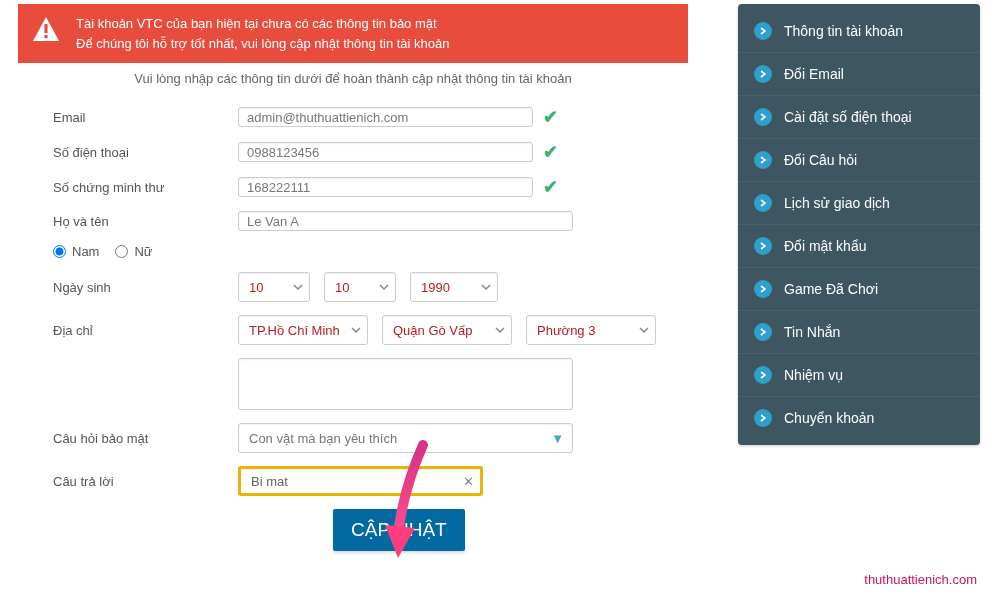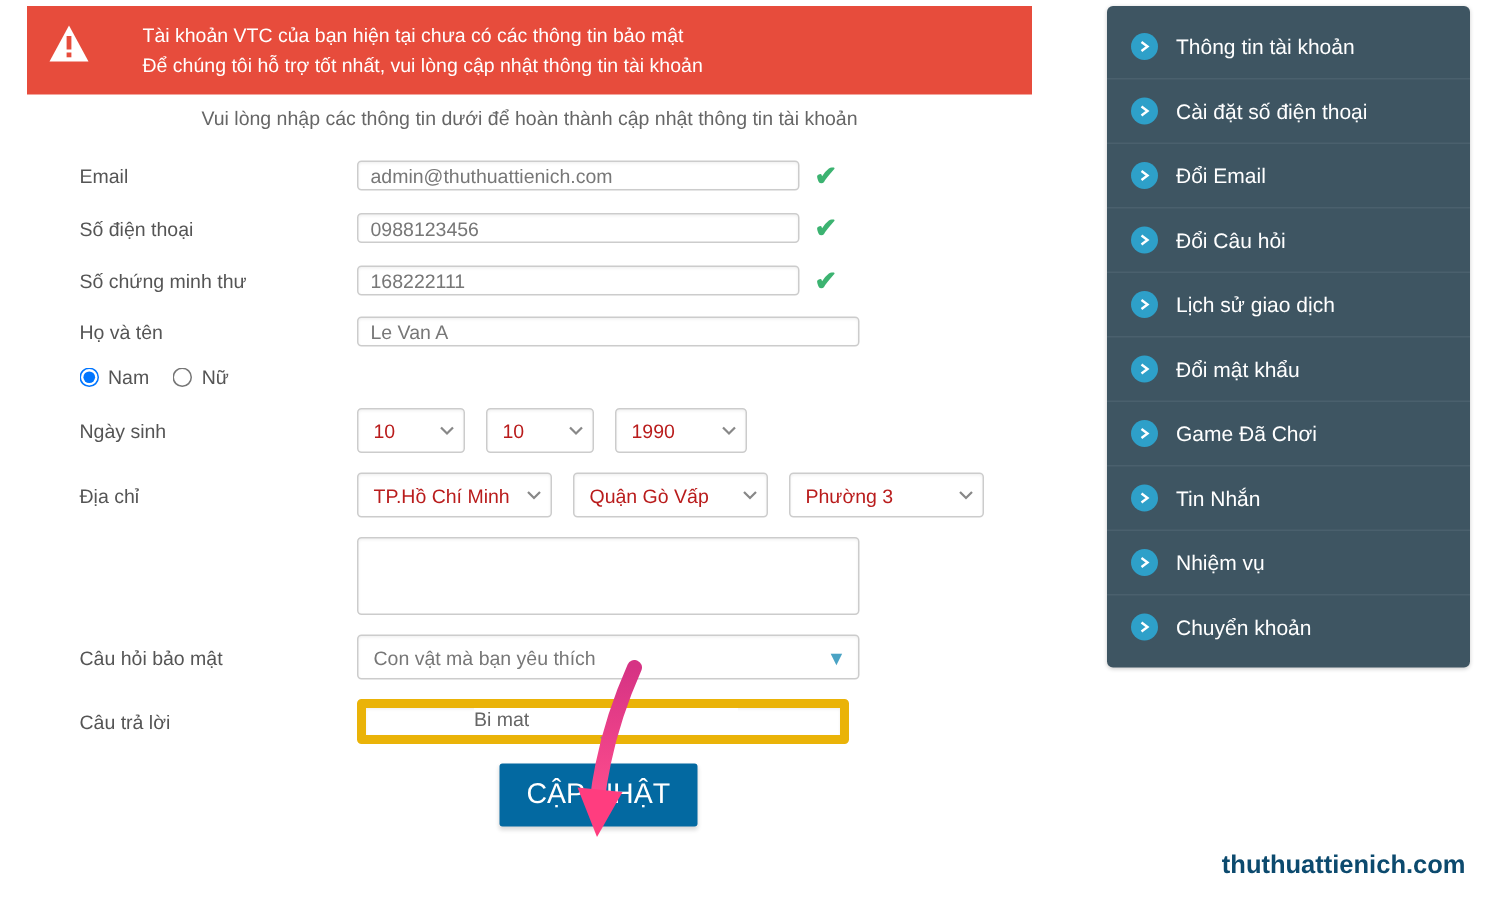--- a/index.html
+++ b/index.html
@@ -17,21 +17,20 @@
     padding: 4px 0 0 18px;
   }
   .main { width: 670px; }
   .alert {
     background: #e74c3c;
     color: #fff;
     padding: 10px 14px;
     display: flex;
     align-items: flex-start;
     margin-bottom: 8px;
-    gap: 19px;
   }
   .alert-icon {
     margin-right: 16px;
     margin-top: 2px;
   }
   .alert-text { line-height: 1.5; }
   .instruction { color: #666; margin-bottom: 20px; font-size: 13px; text-align: center; }
   .form { margin-left: 35px; }
   .row {
     display: flex;
@@ -99,30 +98,29 @@
     background: #fff;
     display:flex;
     align-items:center;
     justify-content:space-between;
     padding: 0 8px 0 10px;
     color:#777;
     box-shadow: inset 0 1px 2px rgba(0,0,0,0.06);
   }
   .combo-arrow { color:#4aa3c4; }
   .answer-wrap {
-    width: 328px;
+    width: 245px;
     height: 30px;
-    border: 6px solid #eab308;
+    border: 3px solid #eab308;
     border-radius: 3px;
     background: #fff;
     display:flex;
     align-items:center;
     padding: 0 6px 0 10px;
     box-shadow: inset 0 1px 2px rgba(0,0,0,0.06);
-    flex-direction: column;
   }
   .answer-wrap input {
     flex:1; border:none; outline:none; font-size:13px; color:#666;
   }
   .clear-x { color:#888; font-size:13px; cursor:pointer; }
   .check { margin-left: 10px; color:#3cb371; font-size:18px; font-weight:bold; }
   .btn-submit {
     background: #0369a1;
     color: #fff;
     border: none;
@@ -159,23 +157,23 @@
     background:#2ea0c9;
     display:flex; align-items:center; justify-content:center;
     margin-right:12px;
     flex-shrink:0;
   }
   .nav-bullet svg { display:block; }
   .watermark {
     position:absolute;
     bottom:20px;
     right:18px;
-    color:#0c4a6e;
-    font-weight:bold;
-    font-size:17px;
+    color:#be185d;
+    font-weight:normal;
+    font-size:13px;
   }
   
   .arrow-anno {
     position:absolute;
     left: 383px;
     top: 440px;
     pointer-events:none;
   }
 </style>
 </head>
@@ -336,29 +334,29 @@
           </svg>
         </span>
       <span>Thông tin tài khoản</span>
     </div>
     <div class="nav-item">
       <span class="nav-bullet">
           <svg width="8" height="8">
             <path d="M2 1 L6 4 L2 7" stroke="#fff" stroke-width="1.6" fill="none"></path>
           </svg>
         </span>
+      <span>Đổi Email</span>
+    </div>
+    <div class="nav-item">
+      <span class="nav-bullet">
+          <svg width="8" height="8">
+            <path d="M2 1 L6 4 L2 7" stroke="#fff" stroke-width="1.6" fill="none"></path>
+          </svg>
+        </span>
       <span>Cài đặt số điện thoại</span>
-    </div>
-    <div class="nav-item">
-      <span class="nav-bullet">
-          <svg width="8" height="8">
-            <path d="M2 1 L6 4 L2 7" stroke="#fff" stroke-width="1.6" fill="none"></path>
-          </svg>
-        </span>
-      <span>Đổi Email</span>
     </div>
     <div class="nav-item">
       <span class="nav-bullet">
           <svg width="8" height="8">
             <path d="M2 1 L6 4 L2 7" stroke="#fff" stroke-width="1.6" fill="none"></path>
           </svg>
         </span>
       <span>Đổi Câu hỏi</span>
     </div>
     <div class="nav-item">

